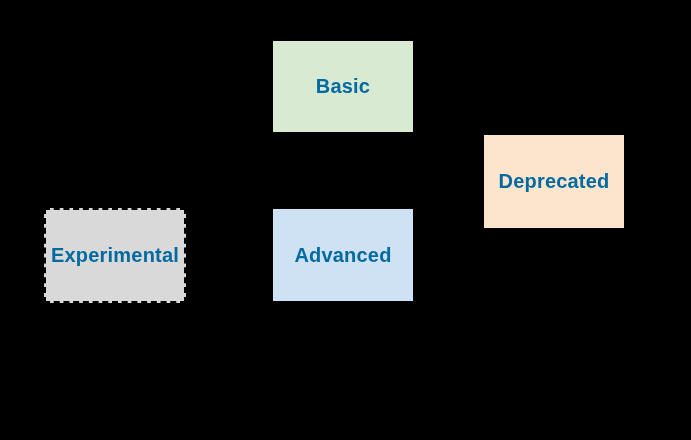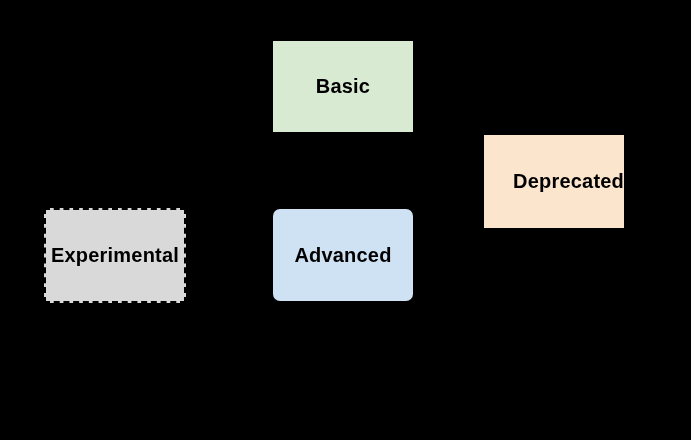--- a/index.html
+++ b/index.html
@@ -17,32 +17,32 @@
   .node {
     position: absolute;
     box-sizing: border-box;
     display: flex;
     align-items: center;
     justify-content: center;
   }
   .node .label {
     font-size: 20px;
     font-weight: bold;
-    color: #000000;
+    color: #0369a1;
     letter-spacing: 0.2px;
     white-space: nowrap;
   }
   .node.dashed {
     border: 2px dashed #000;
   }
   
   .node-basic        { left: 273px; top: 41px;  width: 140px; height: 91px; }
-  .node-deprecated   { left: 484px; top: 135px; width: 140px; height: 93px; justify-content: flex-end; }
+  .node-deprecated   { left: 484px; top: 135px; width: 140px; height: 93px; }
   .node-experimental { left: 44px;  top: 208px; width: 142px; height: 95px; }
-  .node-advanced     { left: 273px; top: 209px; width: 140px; height: 92px; border-radius: 7px; }
+  .node-advanced     { left: 273px; top: 209px; width: 140px; height: 92px; }
   .node-removed      { left: 481px; top: 289px; width: 143px; height: 94px; }
 </style>
 </head>
 <body>
 
 <div class="canvas" style="background-color: rgb(0, 0, 0);">
 
   <div class="node node-basic" style="background-color: rgb(217, 234, 211);">
     <span class="label">Basic</span>
   </div>

